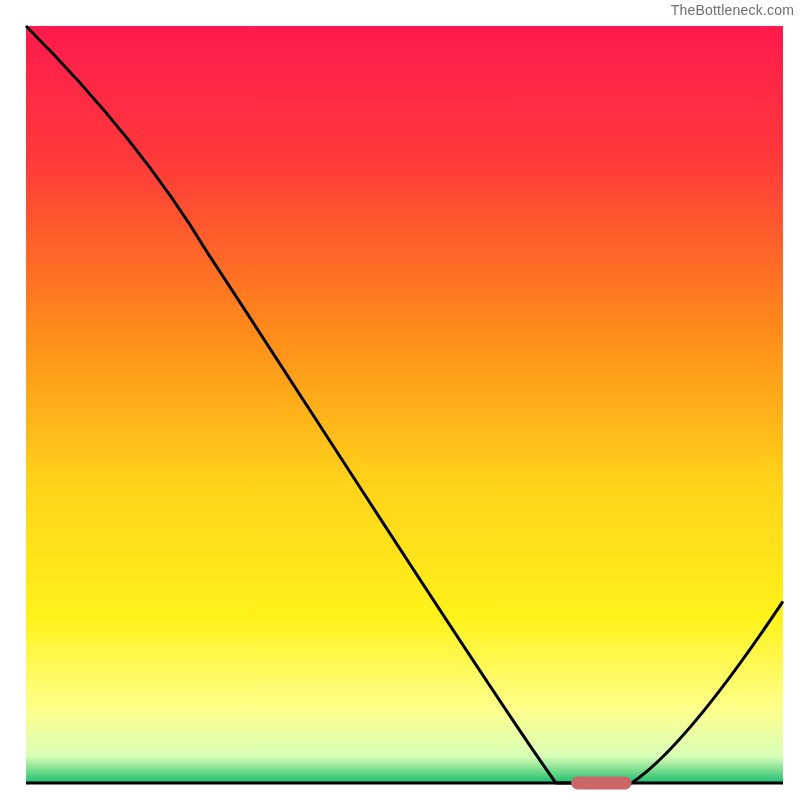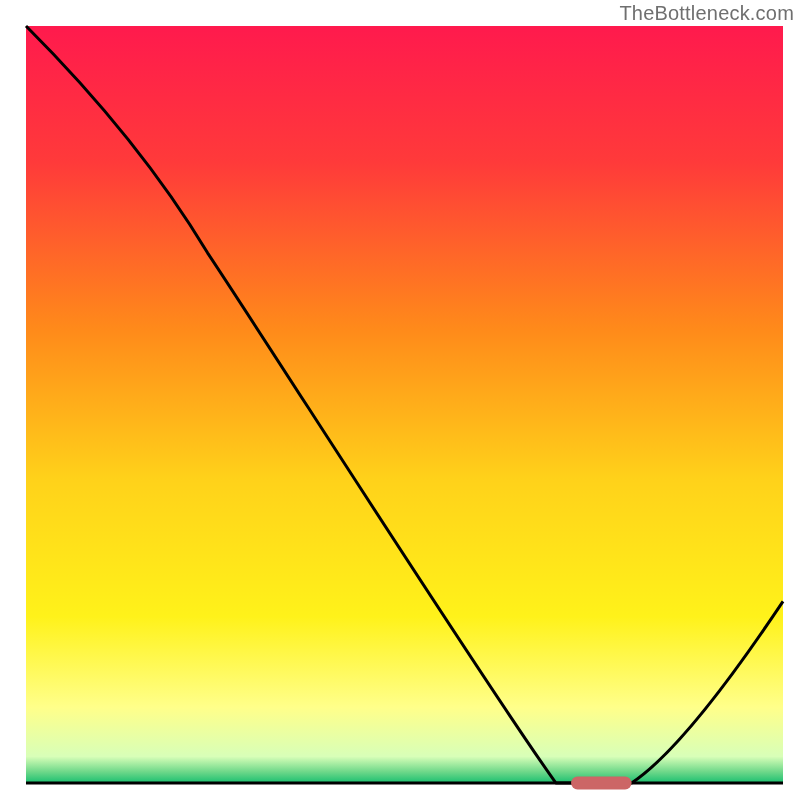--- a/index.html
+++ b/index.html
@@ -12,21 +12,21 @@
   }
   .container {
     position: relative;
     width: 800px;
     height: 800px;
   }
   .watermark {
     position: absolute;
     top: 2px;
     right: 6px;
-    font-size: 20px;
+    font-size: 14px;
     font-weight: 500;
     color: #6f6f6f;
     letter-spacing: 0.2px;
   }
   svg {
     display: block;
   }
 </style>
 </head>
 <body>

